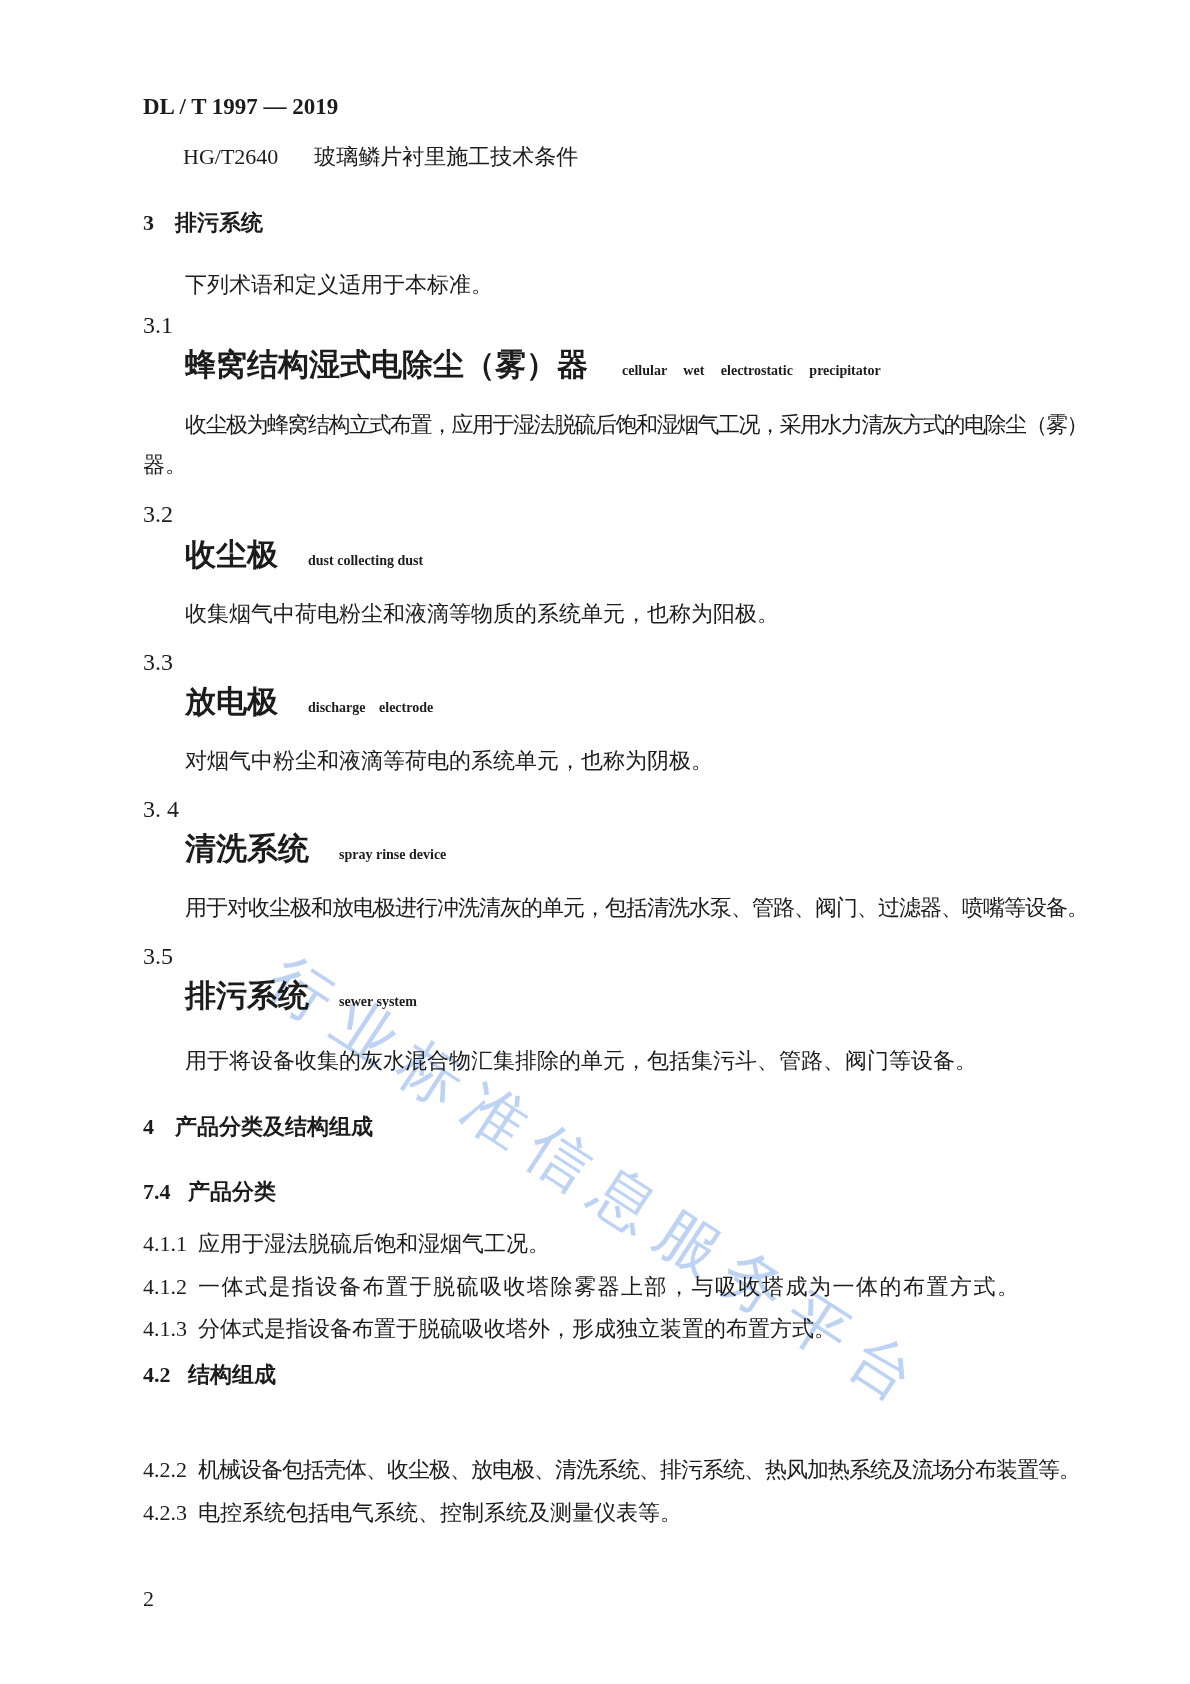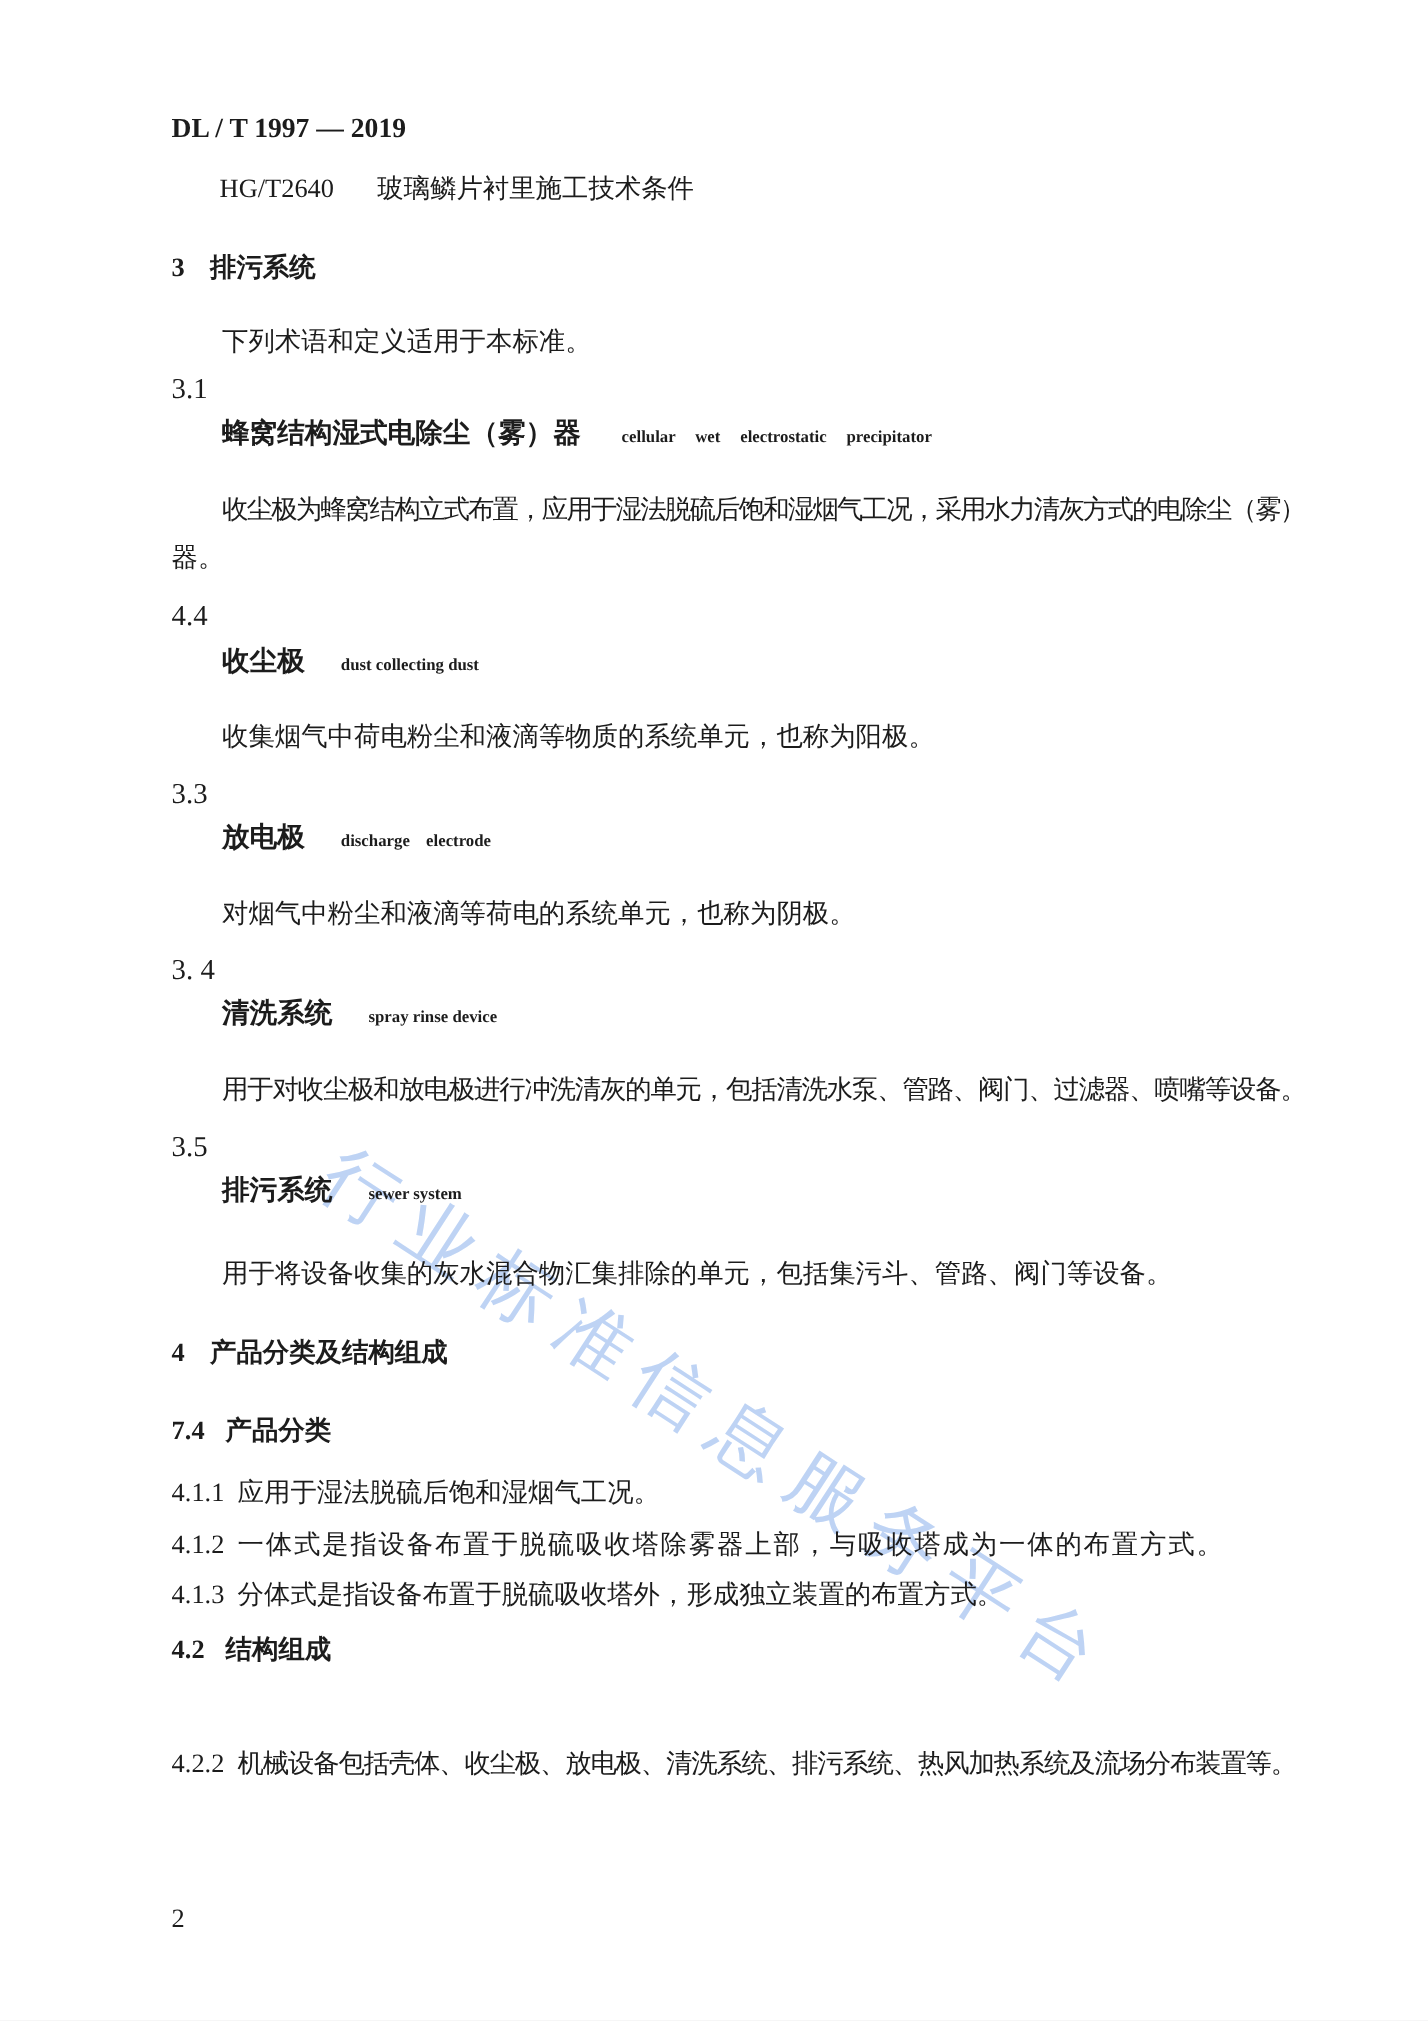--- a/index.html
+++ b/index.html
@@ -12,21 +12,21 @@
     color:#1c1c1c;
   }
   .line{position:absolute;white-space:nowrap;line-height:1.15;font-size:22px;}
   .bold{font-weight:bold;}
   .hei{font-family:"Liberation Sans","DejaVu Sans",sans-serif;font-weight:bold;}
   .serifb{font-family:"Liberation Serif","DejaVu Serif",serif;font-weight:bold;}
   .secnum{font-size:24px;}
   .num-gap-1{display:inline-block;min-width:32px;}
   .num-gap-2{display:inline-block;min-width:45px;}
   .num-gap-3{display:inline-block;min-width:55px;}
-  .termline .zh{font-size:23px;}
+  .termline .zh{font-size:31px;}
   .termline .en{font-size:14px;margin-left:30px;}
   .termline .en.wide1{word-spacing:13px;margin-left:34px;}
   .termline .en.wide2{word-spacing:10px;}
   .cjk-tight{letter-spacing:-1.5px;}
   .cjk-tight-sm{letter-spacing:-1px;}
   .cjk-loose{letter-spacing:1.5px;}
   .ref-title{margin-left:36px;}
   #watermark{
     position:absolute;
     left:298px;top:938px;
@@ -60,21 +60,21 @@
 
   <div class="line" style="top:272px;left:185px;">下列术语和定义适用于本标准。</div>
 
   <div class="line secnum" style="top:312px;left:143px;">3.1</div>
   <div class="line termline" style="top:347px;left:185px;">
     <span class="hei zh">蜂窝结构湿式电除尘（雾）器</span><span class="serifb en wide1">cellular wet electrostatic precipitator</span>
   </div>
   <div class="line cjk-tight" style="top:412px;left:185px;">收尘极为蜂窝结构立式布置，应用于湿法脱硫后饱和湿烟气工况，采用水力清灰方式的电除尘（雾）</div>
   <div class="line" style="top:452px;left:143px;">器。</div>
 
-  <div class="line secnum" style="top:501px;left:143px;">4.4</div>
+  <div class="line secnum" style="top:501px;left:143px;">3.2</div>
   <div class="line termline" style="top:537px;left:185px;">
     <span class="hei zh">收尘极</span><span class="serifb en">dust collecting dust</span>
   </div>
   <div class="line" style="top:601px;left:185px;">收集烟气中荷电粉尘和液滴等物质的系统单元，也称为阳极。</div>
 
   <div class="line secnum" style="top:649px;left:143px;">3.3</div>
   <div class="line termline" style="top:684px;left:185px;">
     <span class="hei zh">放电极</span><span class="serifb en wide2">discharge electrode</span>
   </div>
   <div class="line" style="top:748px;left:185px;">对烟气中粉尘和液滴等荷电的系统单元，也称为阴极。</div>
@@ -109,16 +109,19 @@
     <span class="num-gap-3">4.1.3</span><span>分体式是指设备布置于脱硫吸收塔外，形成独立装置的布置方式。</span>
   </div>
 
   <div class="line" style="top:1362px;left:143px;">
     <span class="serifb num-gap-2">4.2</span><span class="hei">结构组成</span>
   </div>
 
   <div class="line" style="top:1457px;left:143px;">
     <span class="num-gap-3">4.2.2</span><span class="cjk-tight-sm">机械设备包括壳体、收尘极、放电极、清洗系统、排污系统、热风加热系统及流场分布装置等。</span>
   </div>
+  <div class="line" style="top:1500px;left:143px;">
+    <span class="num-gap-3">4.2.3</span><span>电控系统包括电气系统、控制系统及测量仪表等。</span>
+  </div>
 
   <div class="line" style="top:1586px;left:143px;">2</div>
 
 </div>
 
 </body></html>

